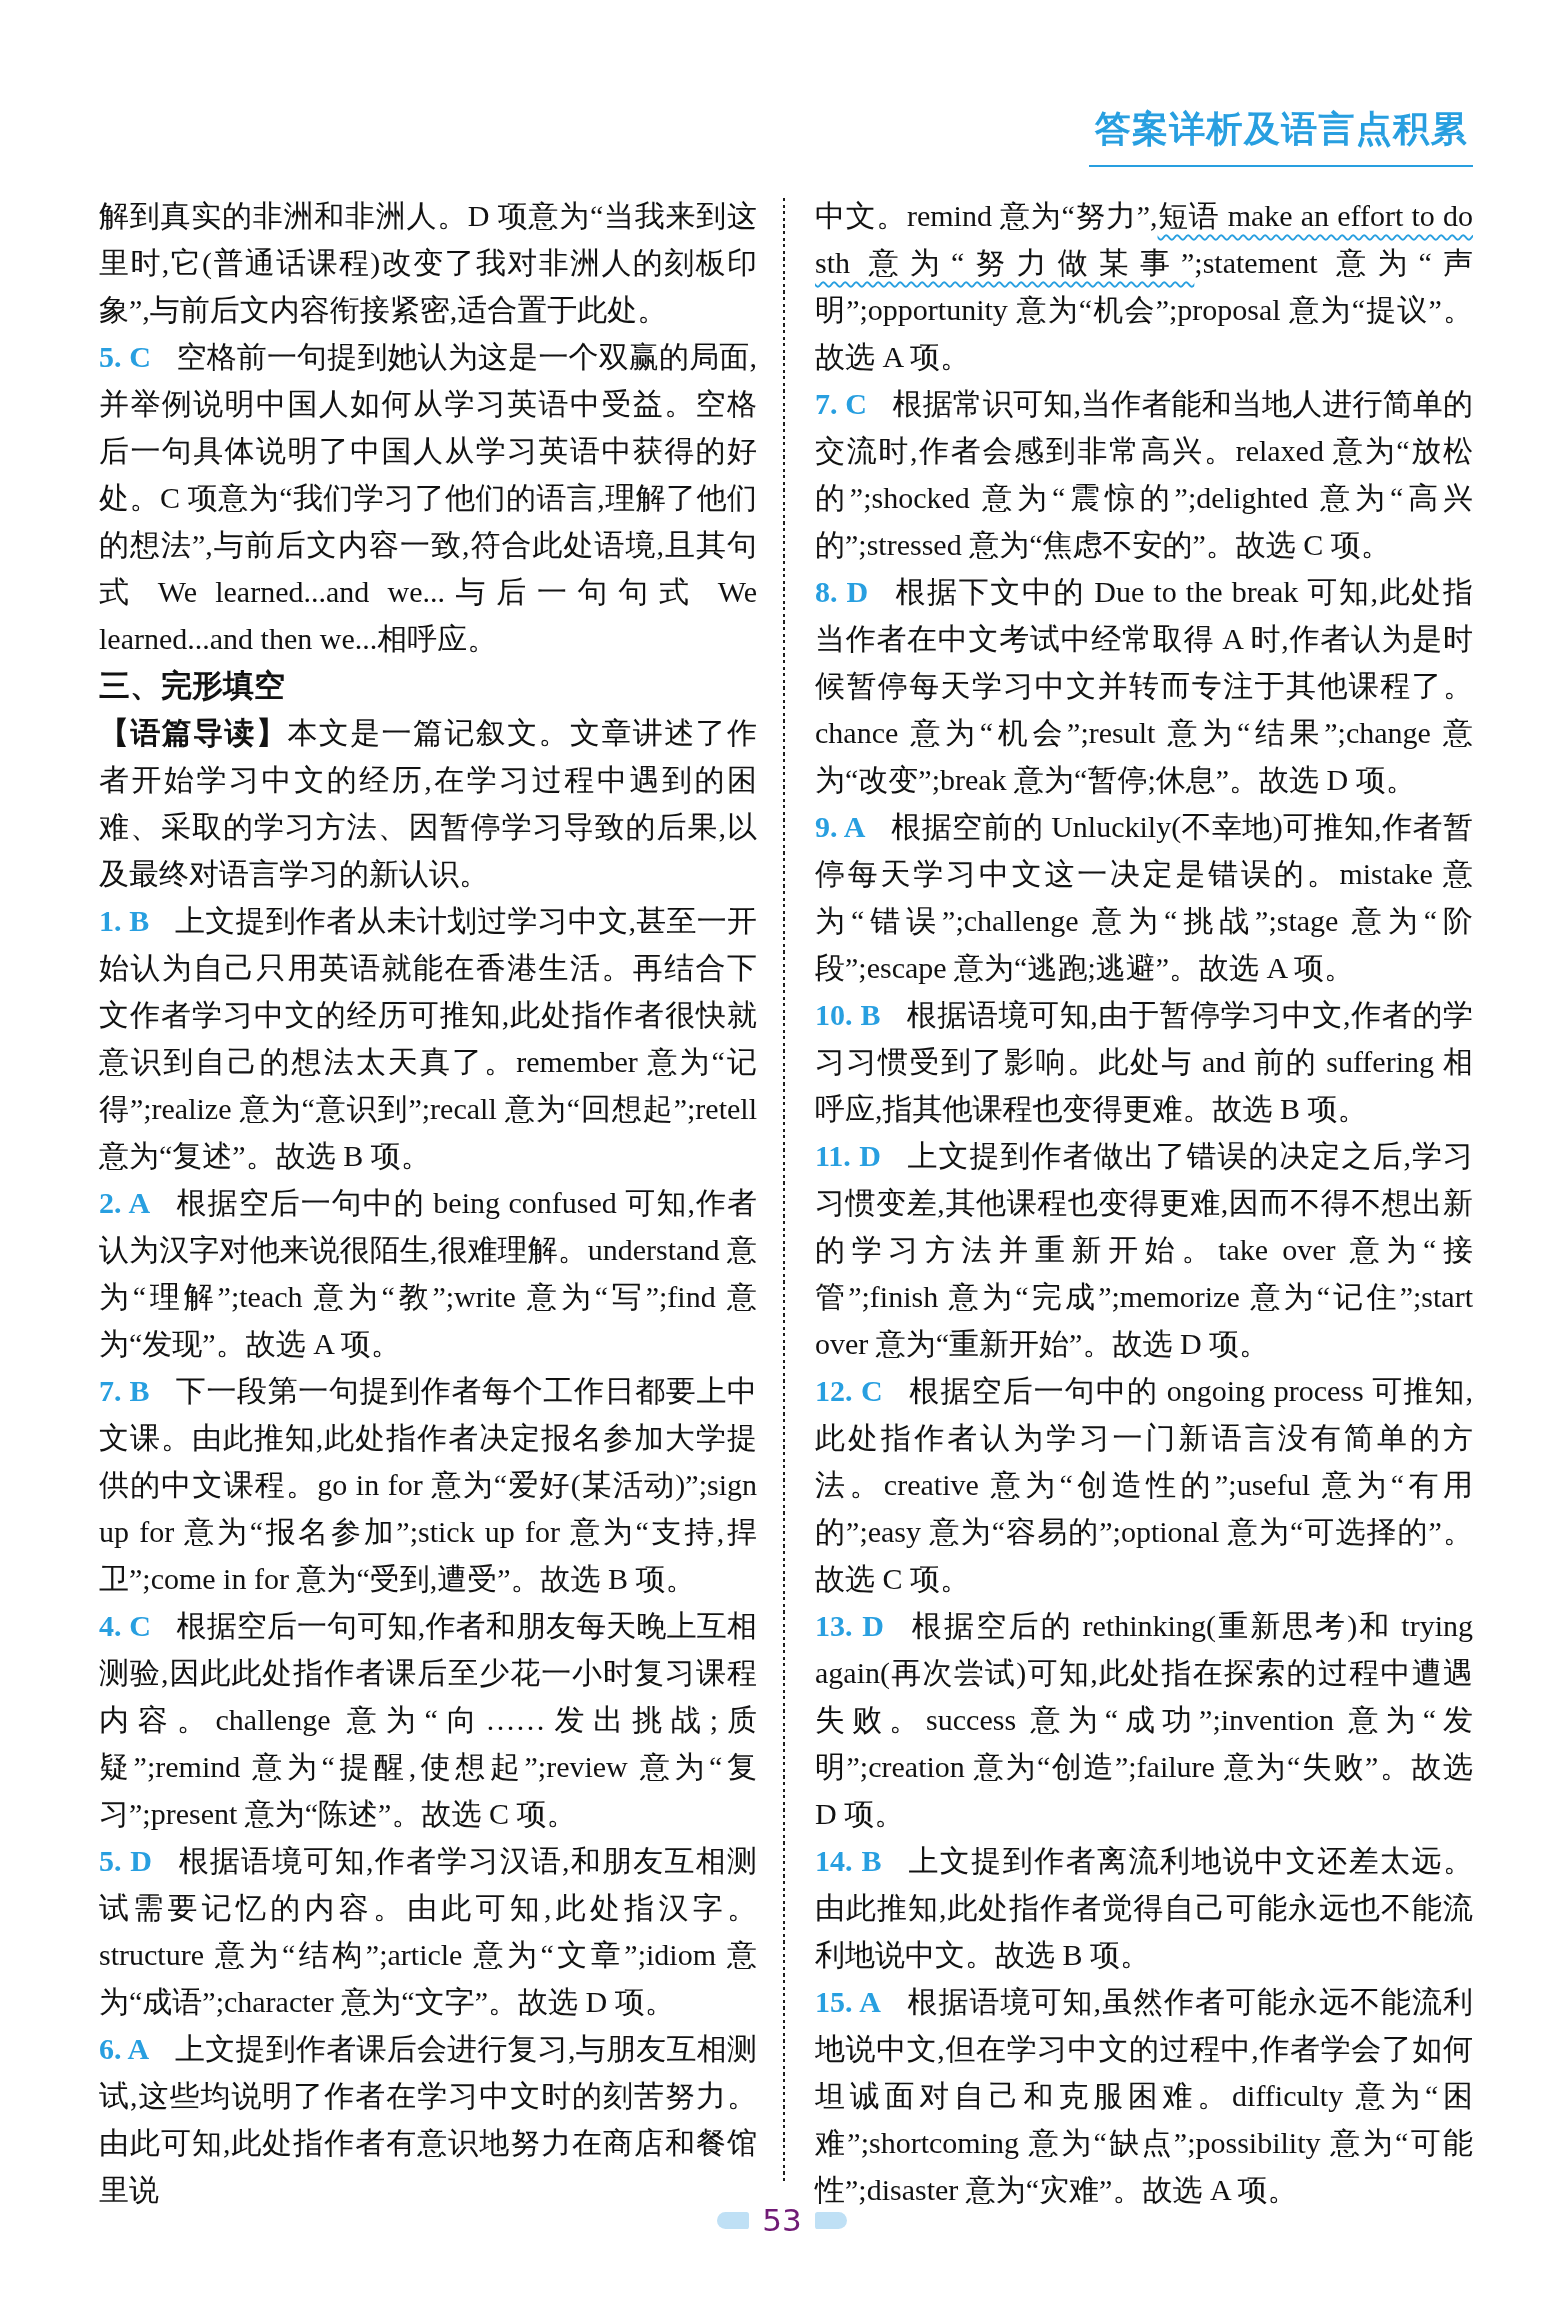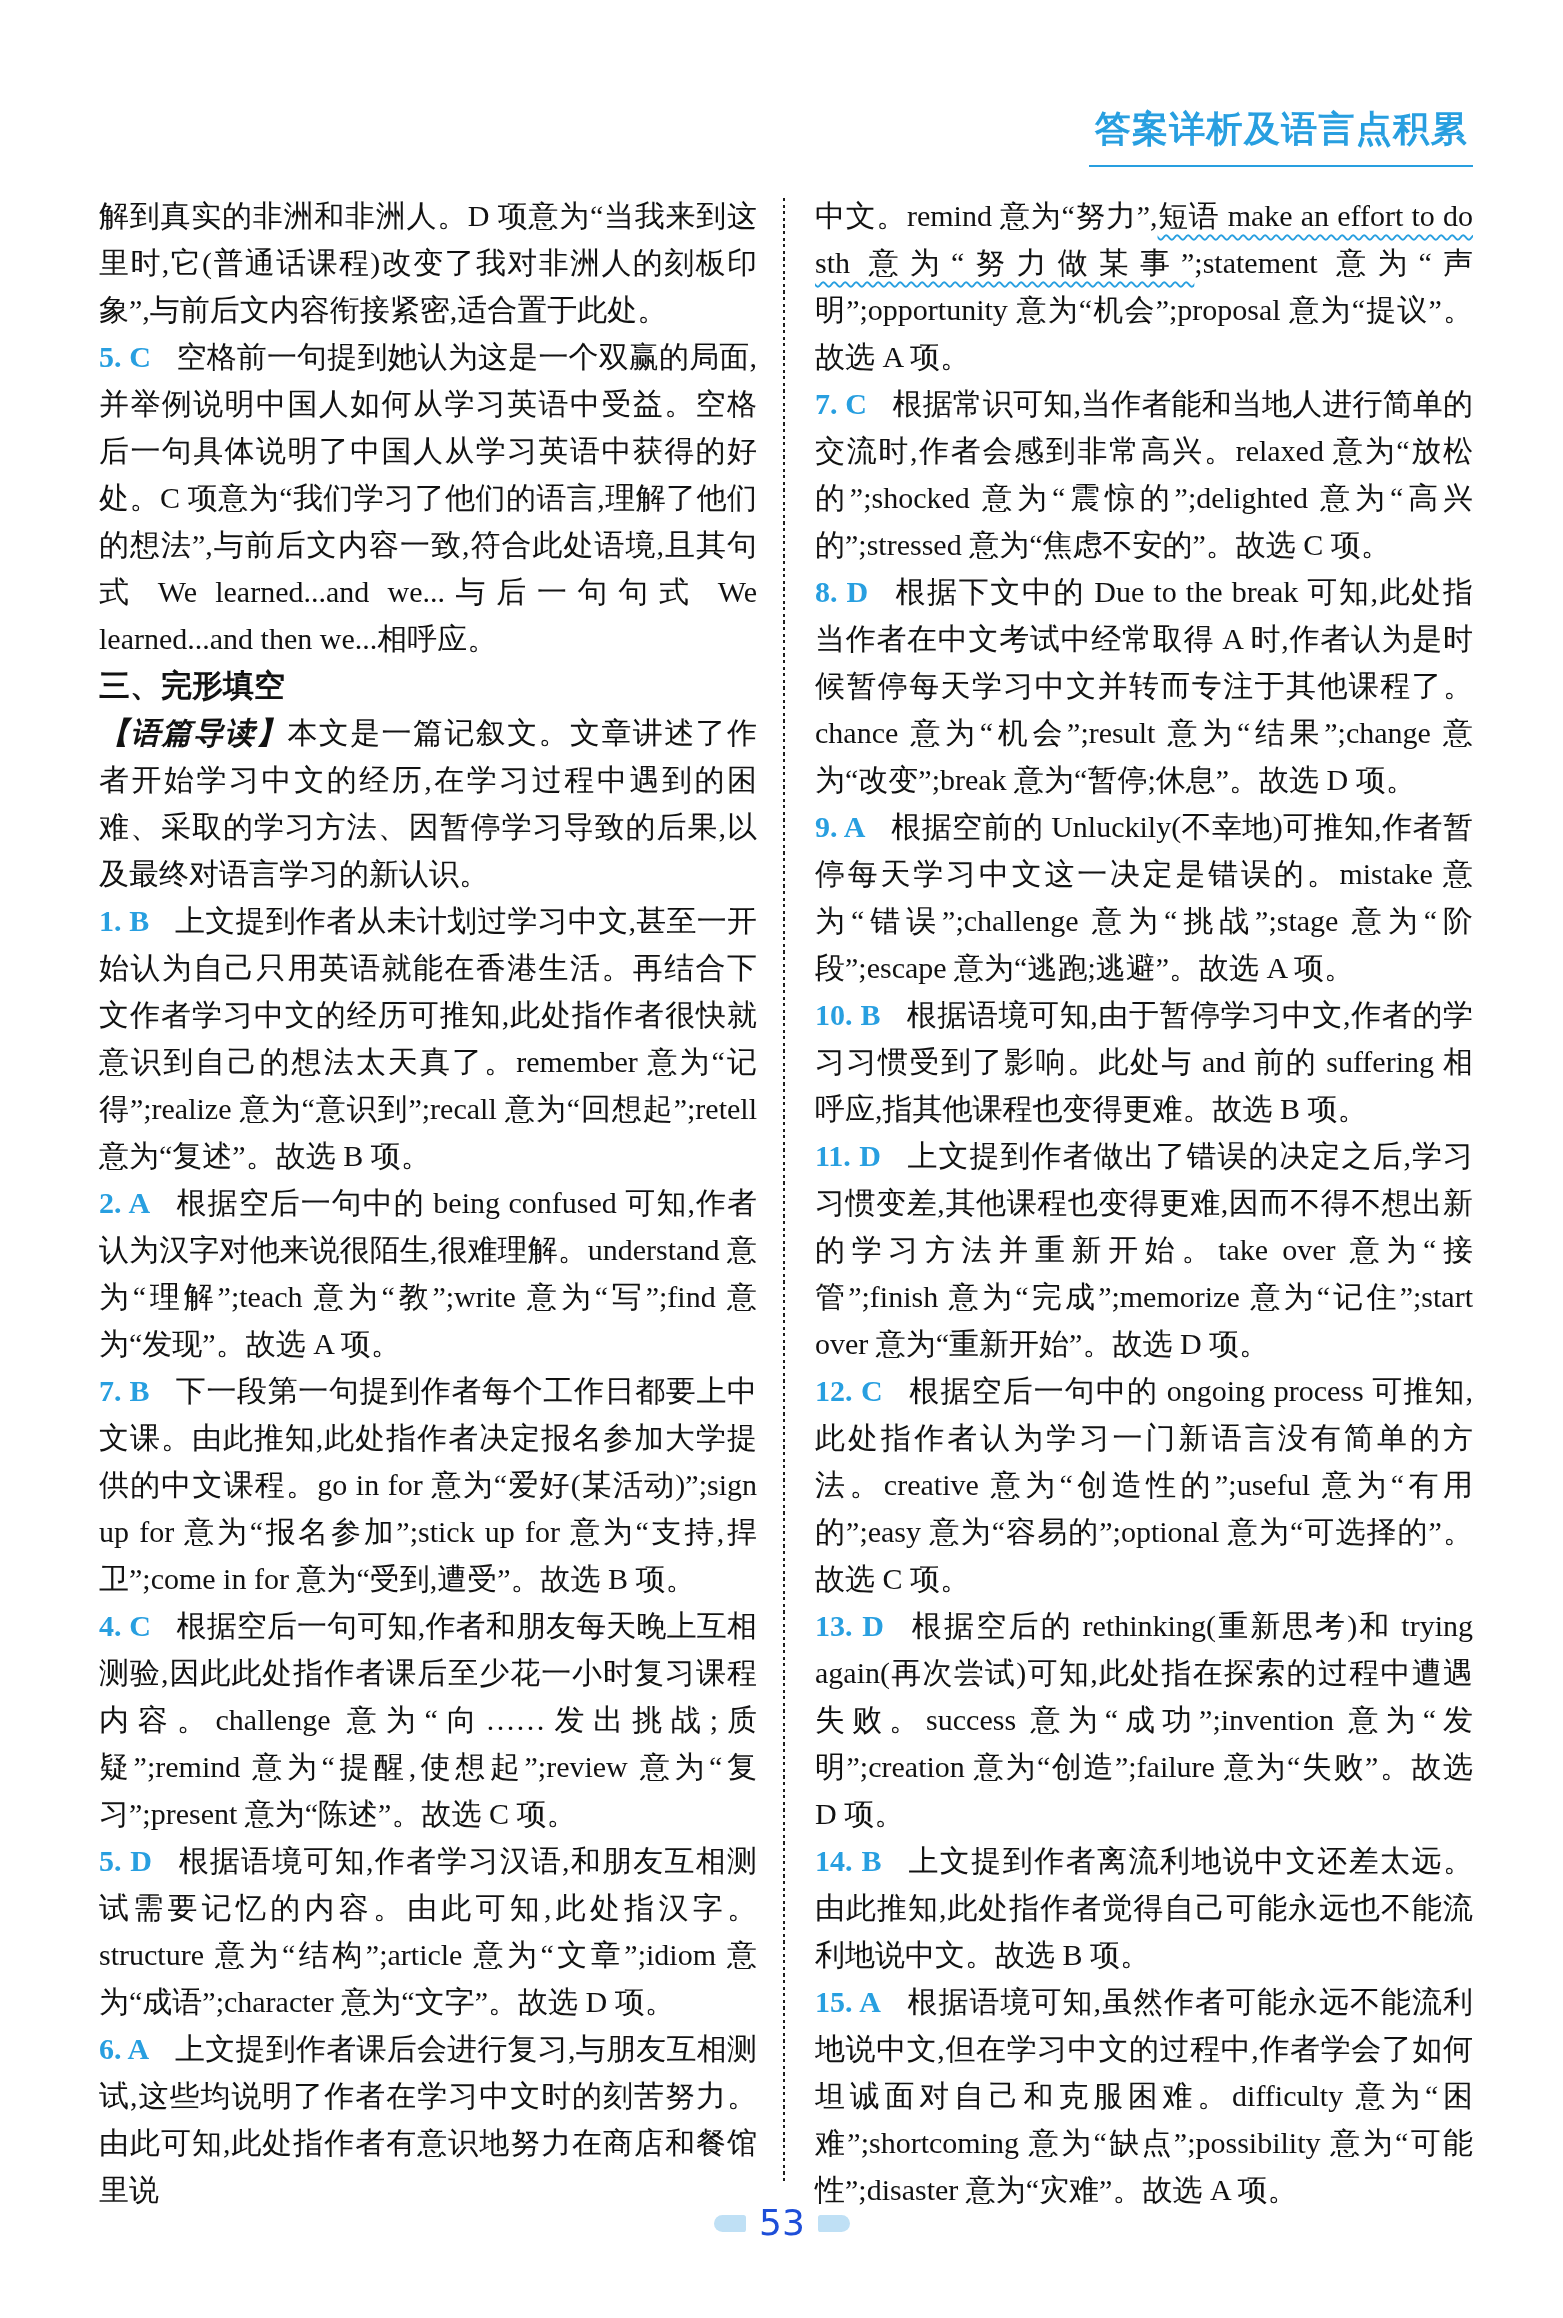--- a/index.html
+++ b/index.html
@@ -23,21 +23,20 @@
   #col-left{left:99px;}
   #col-right{left:815px;}
   .para{margin:0;}
   .section-head{
     font-family:"Liberation Sans","DejaVu Sans",sans-serif;
     font-weight:bold;font-size:31px;text-align:left;
   }
   .guide-label{
     font-family:"Liberation Sans","DejaVu Sans",sans-serif;
     font-weight:bold;
-    font-style:italic;
   }
   .ans-num{
     color:var(--accent,#289fe0);font-weight:bold;
     margin-right:.85em;white-space:nowrap;margin-top:40px;
   }
   .wavy{
     text-decoration-line:underline;
     text-decoration-style:wavy;
     text-decoration-color:var(--accent,#289fe0);
     text-decoration-thickness:2px;
@@ -49,21 +48,21 @@
   }
   #footer{
     position:absolute;top:2205px;left:0;width:100%;
     display:flex;align-items:center;justify-content:center;gap:13px;
   }
   .pill{height:17px;width:32px;background:var(--pill,#bfe0f5);}
   .pill-left{border-radius:8.6px 2.6px 2.6px 8.6px;}
   .pill-right{border-radius:2.6px 8.6px 8.6px 2.6px;}
   #page-num{
     font-family:"DejaVu Sans","Liberation Sans",sans-serif;
-    font-size:36px;color:#1d4ed8;line-height:1;
+    font-size:31px;color:#701a75;line-height:1;
   }
 </style>
 </head>
 <body>
 
 <div id="page-header">答案详析及语言点积累</div>
 
 <div id="col-left" class="col">
     <div class="para"><span>解到真实的非洲和非洲人。D 项意为“当我来到这里时,它(普通话课程)改变了我对非洲人的刻板印象”,与前后文内容衔接紧密,适合置于此处。</span></div>
     <div class="para"><span class="ans-num">5. C</span><span>空格前一句提到她认为这是一个双赢的局面,并举例说明中国人如何从学习英语中受益。空格后一句具体说明了中国人从学习英语中获得的好处。C 项意为“我们学习了他们的语言,理解了他们的想法”,与前后文内容一致,符合此处语境,且其句式 We learned...and we...与后一句句式 We learned...and then we...相呼应。</span></div>

